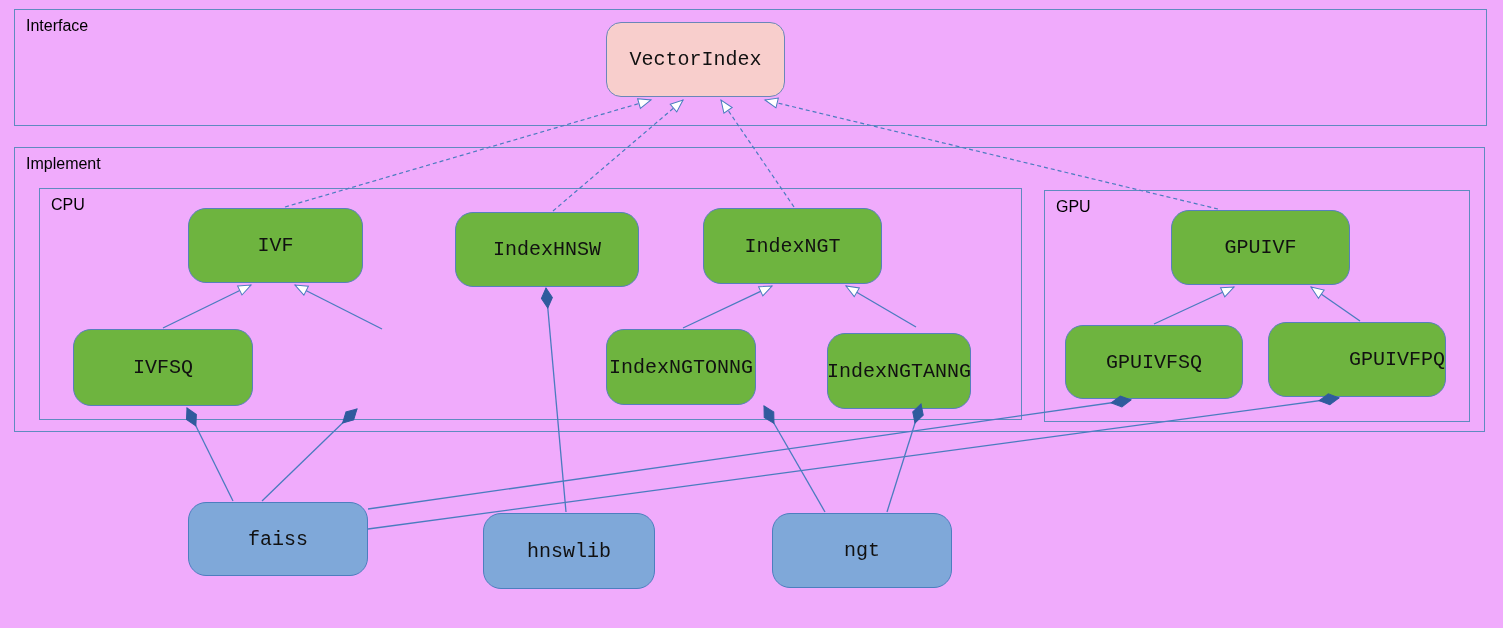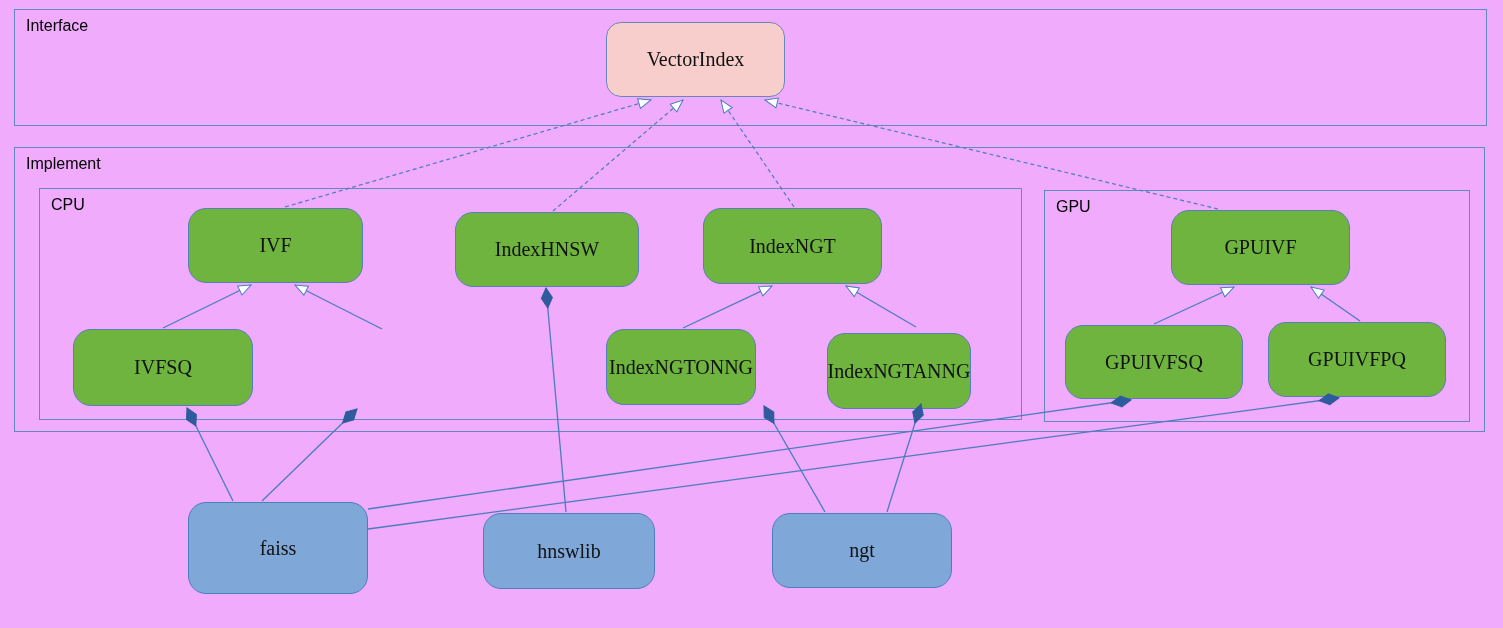--- a/index.html
+++ b/index.html
@@ -39,41 +39,41 @@
   .squiggle-inner{
     text-decoration:underline solid #000000;
     text-decoration-thickness:1px;
   }
   
   .node{
     position:absolute;
     display:flex;align-items:center;justify-content:center;
     border-radius:18px;
     box-sizing:border-box;
-    font-family:Liberation Serif, serif;
+    font-family:Liberation Mono, monospace;
     font-size:20px;
     color:#111111;
     z-index:10;
     text-align:center;
   }
   .node-pink{background:#f8cecc;border:1.4px solid #6a87b8;border-radius:15px;}
   .node-green{background:#6eb43f;border:1.4px solid #567fbd;}
   .node-blue{background:#7fa8d9;border:1.4px solid #4d7ebf;}
   #n-vectorindex{left:606px;top:22px;width:179px;height:75px;}
   #n-ivf{left:188px;top:208px;width:175px;height:75px;}
   #n-indexhnsw{left:455px;top:212px;width:184px;height:75px;}
   #n-indexngt{left:703px;top:208px;width:179px;height:76px;}
   #n-gpuivf{left:1171px;top:210px;width:179px;height:75px;}
   #n-ivfsq{left:73px;top:329px;width:180px;height:77px;}
   #n-ivfpq{left:293px;top:330px;width:179px;height:77px;}
   #n-indexngtonng{left:606px;top:329px;width:150px;height:76px;}
   #n-indexngtanng{left:827px;top:333px;width:144px;height:76px;}
   #n-gpuivfsq{left:1065px;top:325px;width:178px;height:74px;}
-  #n-gpuivfpq{left:1268px;top:322px;width:178px;height:75px;}
-  #n-faiss{left:188px;top:502px;width:180px;height:92px;}
+  #n-gpuivfpq{left:1268px;top:322px;width:178px;height:75px;justify-content:flex-end;}
+  #n-faiss{left:188px;top:502px;width:180px;height:74px;}
   #n-hnswlib{left:483px;top:513px;width:172px;height:76px;}
   #n-ngt{left:772px;top:513px;width:180px;height:75px;}
   
   .connectors{
     position:absolute;left:0;top:0;
     z-index:20;
     pointer-events:none;
   }
   .edge{stroke:#4a7cbf;stroke-width:1.3;fill:none;}
   .edge-dashed{stroke-dasharray:4 3;stroke-width:1.2;}

